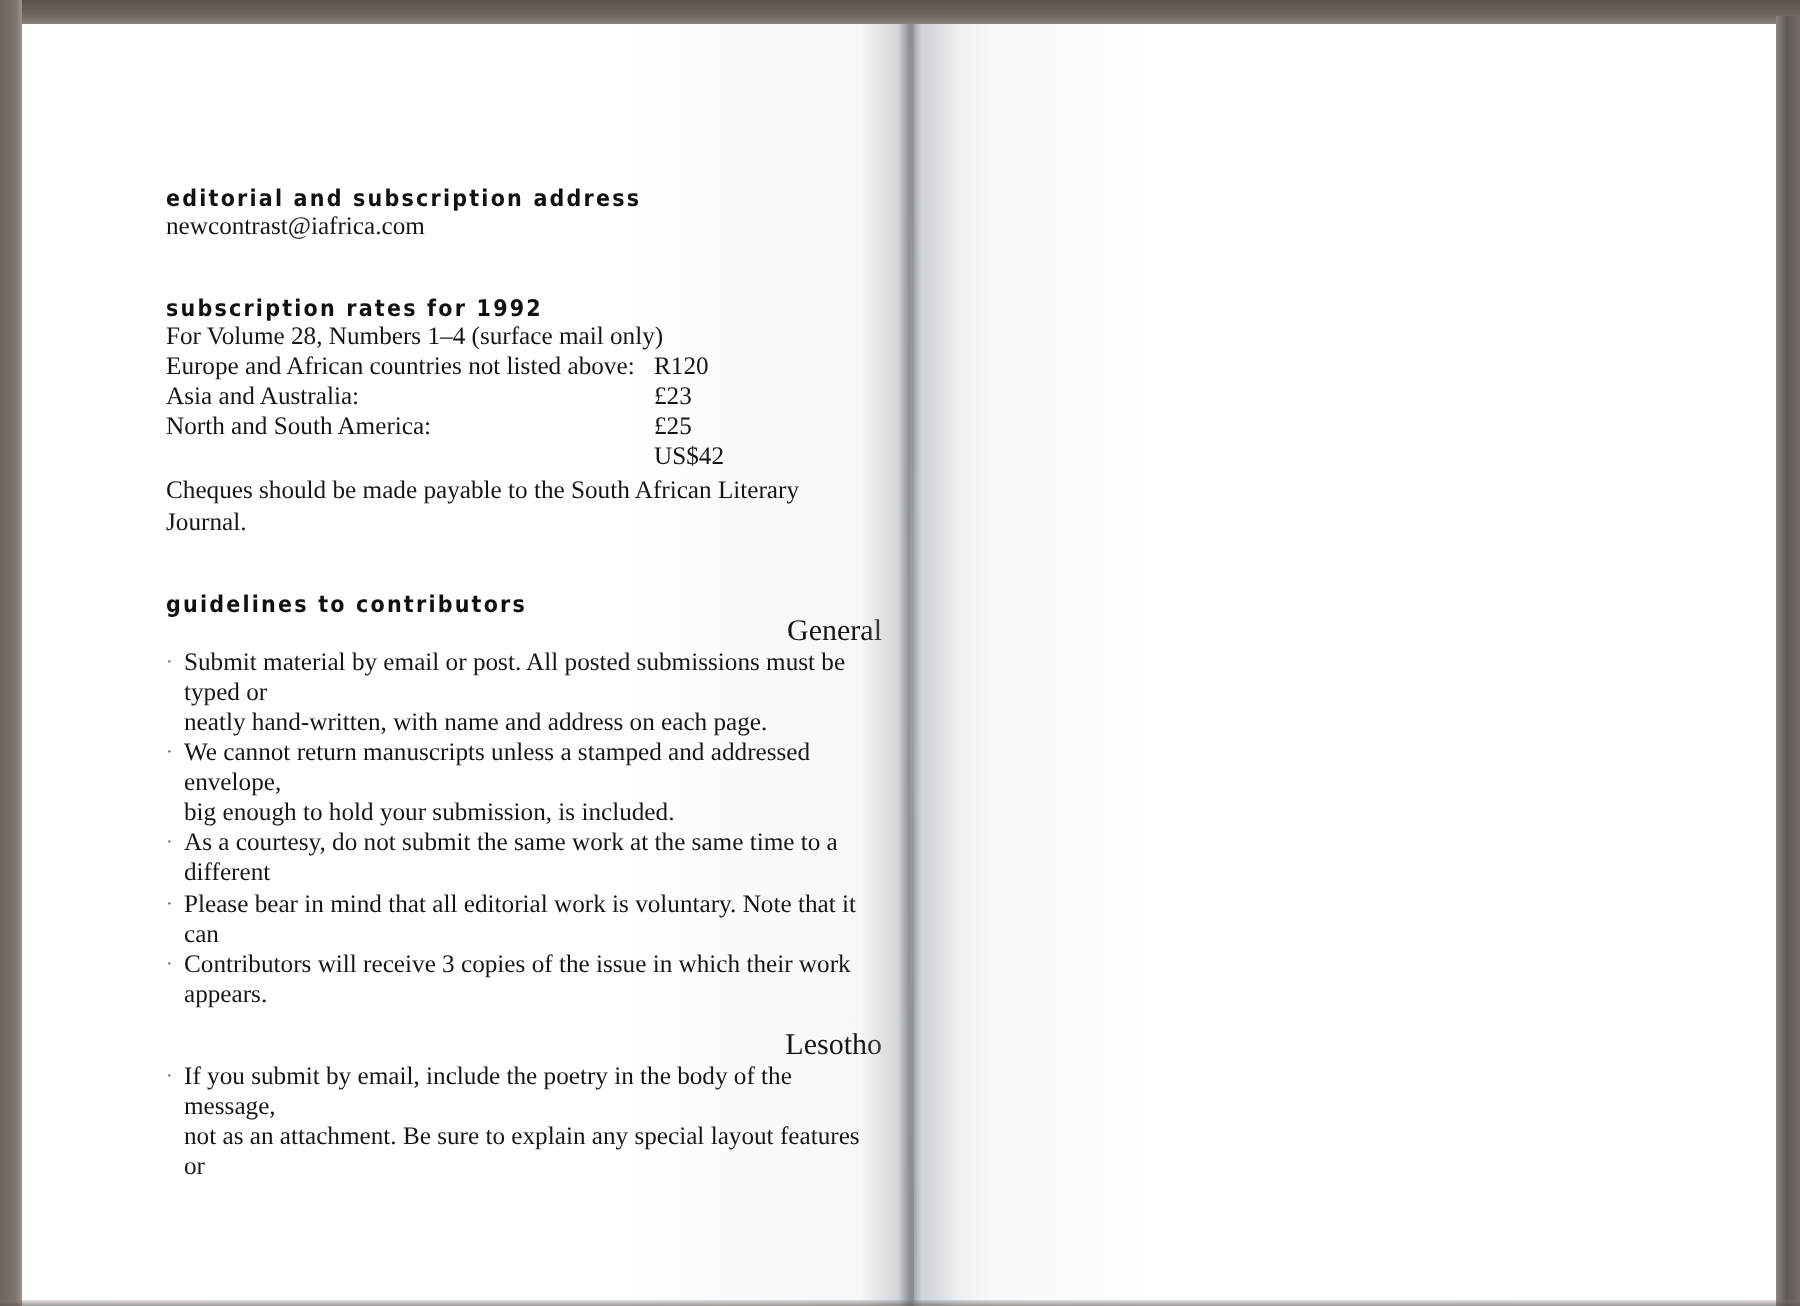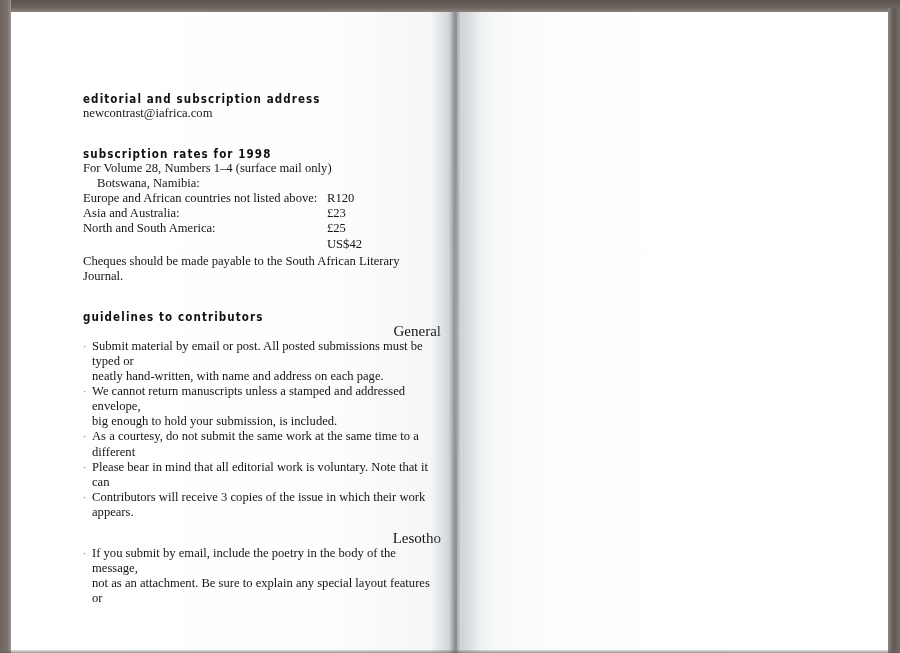--- a/index.html
+++ b/index.html
@@ -140,26 +140,23 @@
 <div id="scan">
 
   <div id="page-left" class="page">
     <div id="left-col" class="col">
 
       <div class="sans-head">editorial and subscription address</div>
       <div class="body-line">newcontrast@iafrica.com</div>
 
       <div class="gap-lg"></div>
 
-      <div class="sans-head">subscription rates for 1998</div>
+      <div class="sans-head">subscription rates for 1992</div>
       <div class="body-line">For Volume 28, Numbers 1–4 (surface mail only)</div>
 
-      <div class="rate-row">
-        <span class="indent-1">Botswana, Namibia:</span>
-      </div>
       <div class="rate-row">
         <span>Europe and African countries not listed above:</span>
         <span class="price">R120</span>
       </div>
       <div class="rate-row">
         <span>Asia and Australia:</span>
         <span class="price">£23</span>
       </div>
       <div class="rate-row">
         <span>North and South America:</span>

